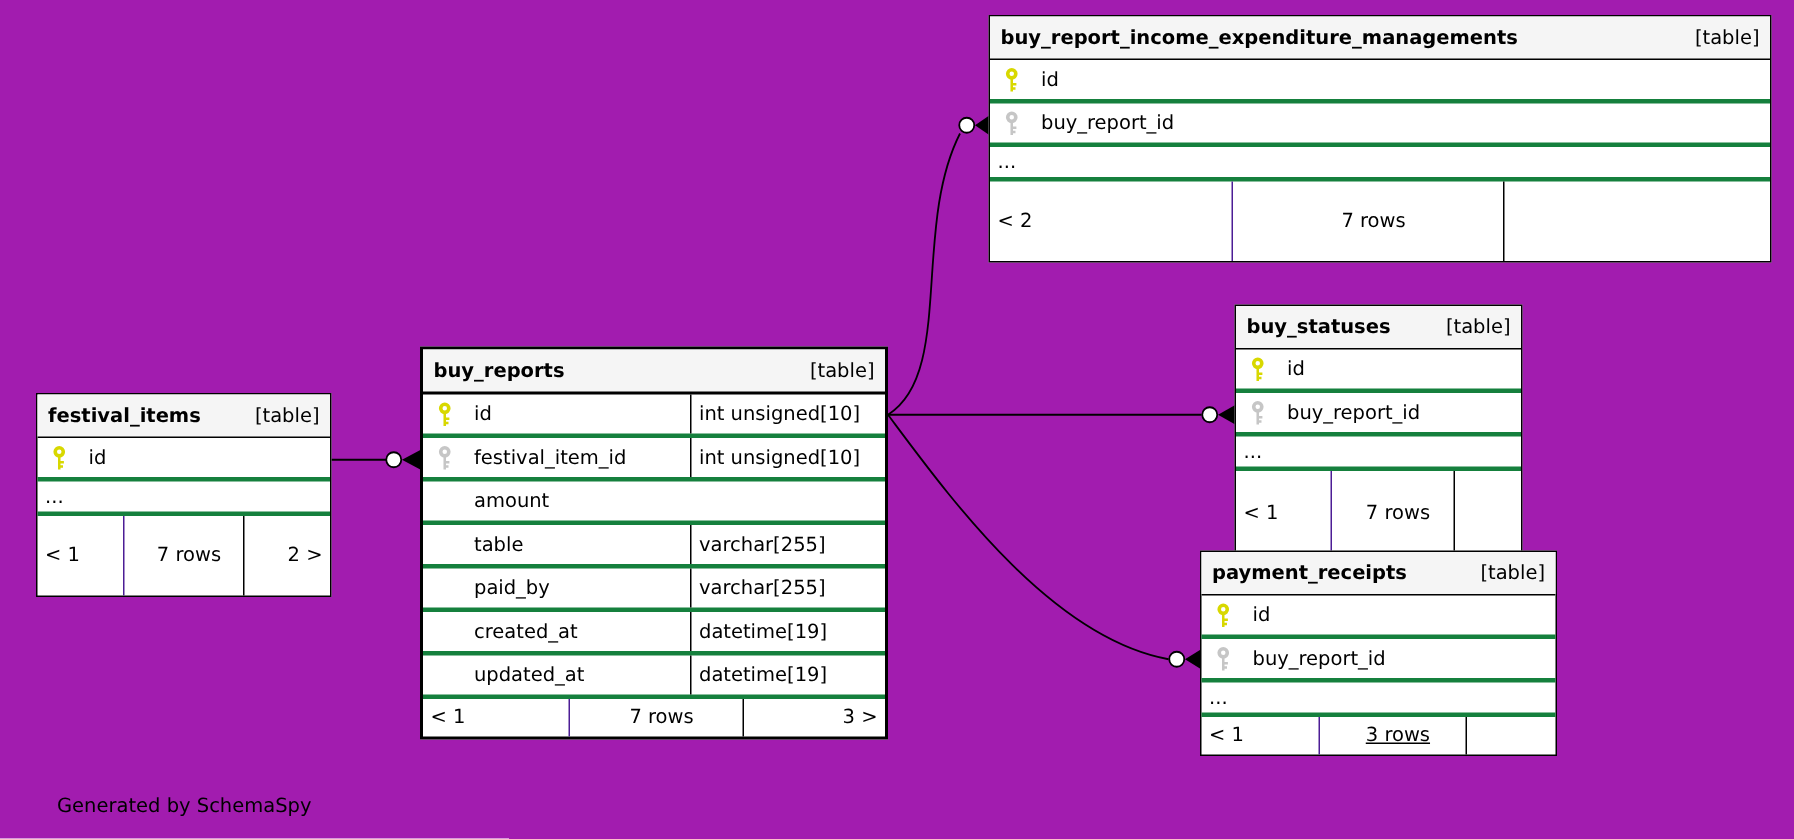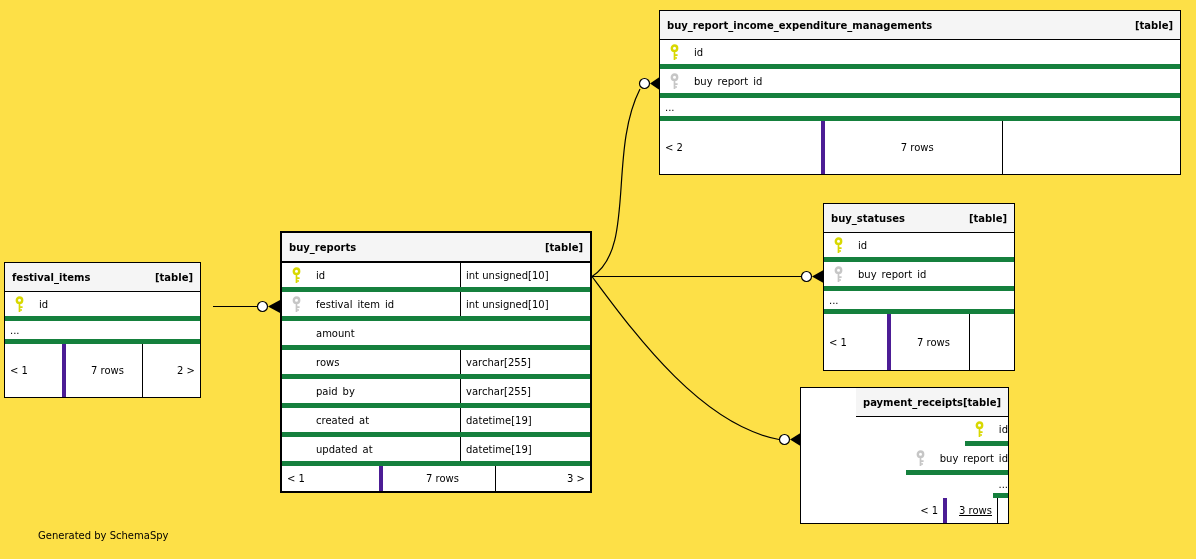--- a/index.html
+++ b/index.html
@@ -1,47 +1,47 @@
 <!DOCTYPE html>
 <html><head>
 <meta charset="utf-8">
 <style>
   html,body{margin:0;padding:0;background:#ffffff;}
   .canvas{
-    position:relative;width:1196px;height:559px;background:#fde047;
+    position:relative;width:1196px;height:559px;background:#a21caf;
     font-family:"DejaVu Sans","Liberation Sans",sans-serif;
-    font-size:10px;color:#000;overflow:hidden;
+    font-size:13px;color:#000;overflow:hidden;
   }
   svg.wires{position:absolute;left:0;top:0;z-index:0;}
   .tbl{
     position:absolute;z-index:1;background:#fff;border:1px solid #000;
     display:flex;flex-direction:column;box-sizing:border-box;
   }
   .tbl.focus{border-width:2px;}
   .thead{
     flex:0 0 29px;display:flex;justify-content:space-between;align-items:center;
     background:#f5f5f5;border-bottom:1px solid #000;padding:0 7px;box-sizing:border-box;
   }
   .focus .thead{border-bottom-width:2px;flex-basis:30px;}
   .ttitle{font-weight:bold;}
-  .ttag{font-weight:bold;}
+  .ttag{font-weight:normal;}
   .row{
     flex:0 0 29px;display:flex;align-items:center;
-    border-bottom:5px solid #15803d;box-sizing:border-box;
+    border-bottom:3px solid #15803d;box-sizing:border-box;
   }
   .kc{flex:0 0 34px;padding-left:9px;display:flex;align-items:center;box-sizing:border-box;}
   .nc{flex:1;white-space:nowrap;overflow:hidden;}
   .tc{
     flex:0 0 130px;align-self:stretch;display:flex;align-items:center;
     border-left:1px solid #000;padding-left:5px;box-sizing:border-box;white-space:nowrap;
   }
   .row.dots{flex:0 0 23px;padding-left:5px;}
   .tfoot{flex:1;display:flex;align-items:stretch;min-height:22px;}
   .fc{display:flex;align-items:center;padding:0 5px;box-sizing:border-box;white-space:nowrap;}
-  .fc.mid{justify-content:center;border-left:4px solid #4c1d95;border-right:1px solid #000;padding-left:12px;}
+  .fc.mid{justify-content:center;border-left:1px solid #4c1d95;border-right:1px solid #000;padding-left:12px;}
   .fc.r{justify-content:flex-end;}
   .key{display:block;}
   .key.pk{stroke:#d8d800;}
   .key.fk{stroke:#c6c6c6;}
   .gen-note{position:absolute;left:15px;top:530px;z-index:1;margin-left:23px;}
 </style>
 </head>
 <body>
 
 <div class="canvas">
@@ -130,21 +130,21 @@
     <div class="row dots">
       <span class="nc">...</span>
     </div>
     <div class="tfoot">
       <span class="fc" style="flex-basis:33%;">&lt; 1</span>
       <span class="fc mid" style="flex-basis:44%;">7 rows</span>
       <span class="fc r" style="flex-basis:23%;"></span>
     </div>
   </div>
 
-  <div class="tbl" style="left:800px;top:387px;width:209px;height:137px;align-items:flex-end;">
+  <div class="tbl" style="left:800px;top:367px;width:238px;height:137px;">
     <div class="thead">
       <span class="ttitle">payment_receipts</span>
       <span class="ttag">[table]</span>
     </div>
     <div class="row">
       <span class="kc">
         <svg class="key pk" width="11" height="17" viewBox="0 0 11 17">
             <circle cx="5.5" cy="4.2" r="2.7" fill="none" stroke-width="2.4"></circle>
             <path d="M5.5 7 V16 M5.5 11.2 H8.6 M5.5 14 H8" fill="none" stroke-width="1.7"></path>
           </svg>
@@ -163,21 +163,21 @@
     <div class="row dots">
       <span class="nc">...</span>
     </div>
     <div class="tfoot">
       <span class="fc" style="flex-basis:33%;">&lt; 1</span>
       <span class="fc mid" style="flex-basis:42%;text-decoration:underline;">3 rows</span>
       <span class="fc r" style="flex-basis:25%;"></span>
     </div>
   </div>
 
-  <div class="tbl" style="left:4px;top:262px;width:197px;height:136px;">
+  <div class="tbl" style="left:24px;top:262px;width:197px;height:136px;">
     <div class="thead">
       <span class="ttitle">festival_items</span>
       <span class="ttag">[table]</span>
     </div>
     <div class="row">
       <span class="kc">
         <svg class="key pk" width="11" height="17" viewBox="0 0 11 17">
             <circle cx="5.5" cy="4.2" r="2.7" fill="none" stroke-width="2.4"></circle>
             <path d="M5.5 7 V16 M5.5 11.2 H8.6 M5.5 14 H8" fill="none" stroke-width="1.7"></path>
           </svg>
@@ -218,21 +218,21 @@
       </span>
       <span class="nc">festival_item_id</span>
       <span class="tc">int unsigned[10]</span>
     </div>
     <div class="row">
       <span class="kc"></span>
       <span class="nc">amount</span>
     </div>
     <div class="row">
       <span class="kc"></span>
-      <span class="nc">rows</span>
+      <span class="nc">table</span>
       <span class="tc">varchar[255]</span>
     </div>
     <div class="row">
       <span class="kc"></span>
       <span class="nc">paid_by</span>
       <span class="tc">varchar[255]</span>
     </div>
     <div class="row">
       <span class="kc"></span>
       <span class="nc">created_at</span>

